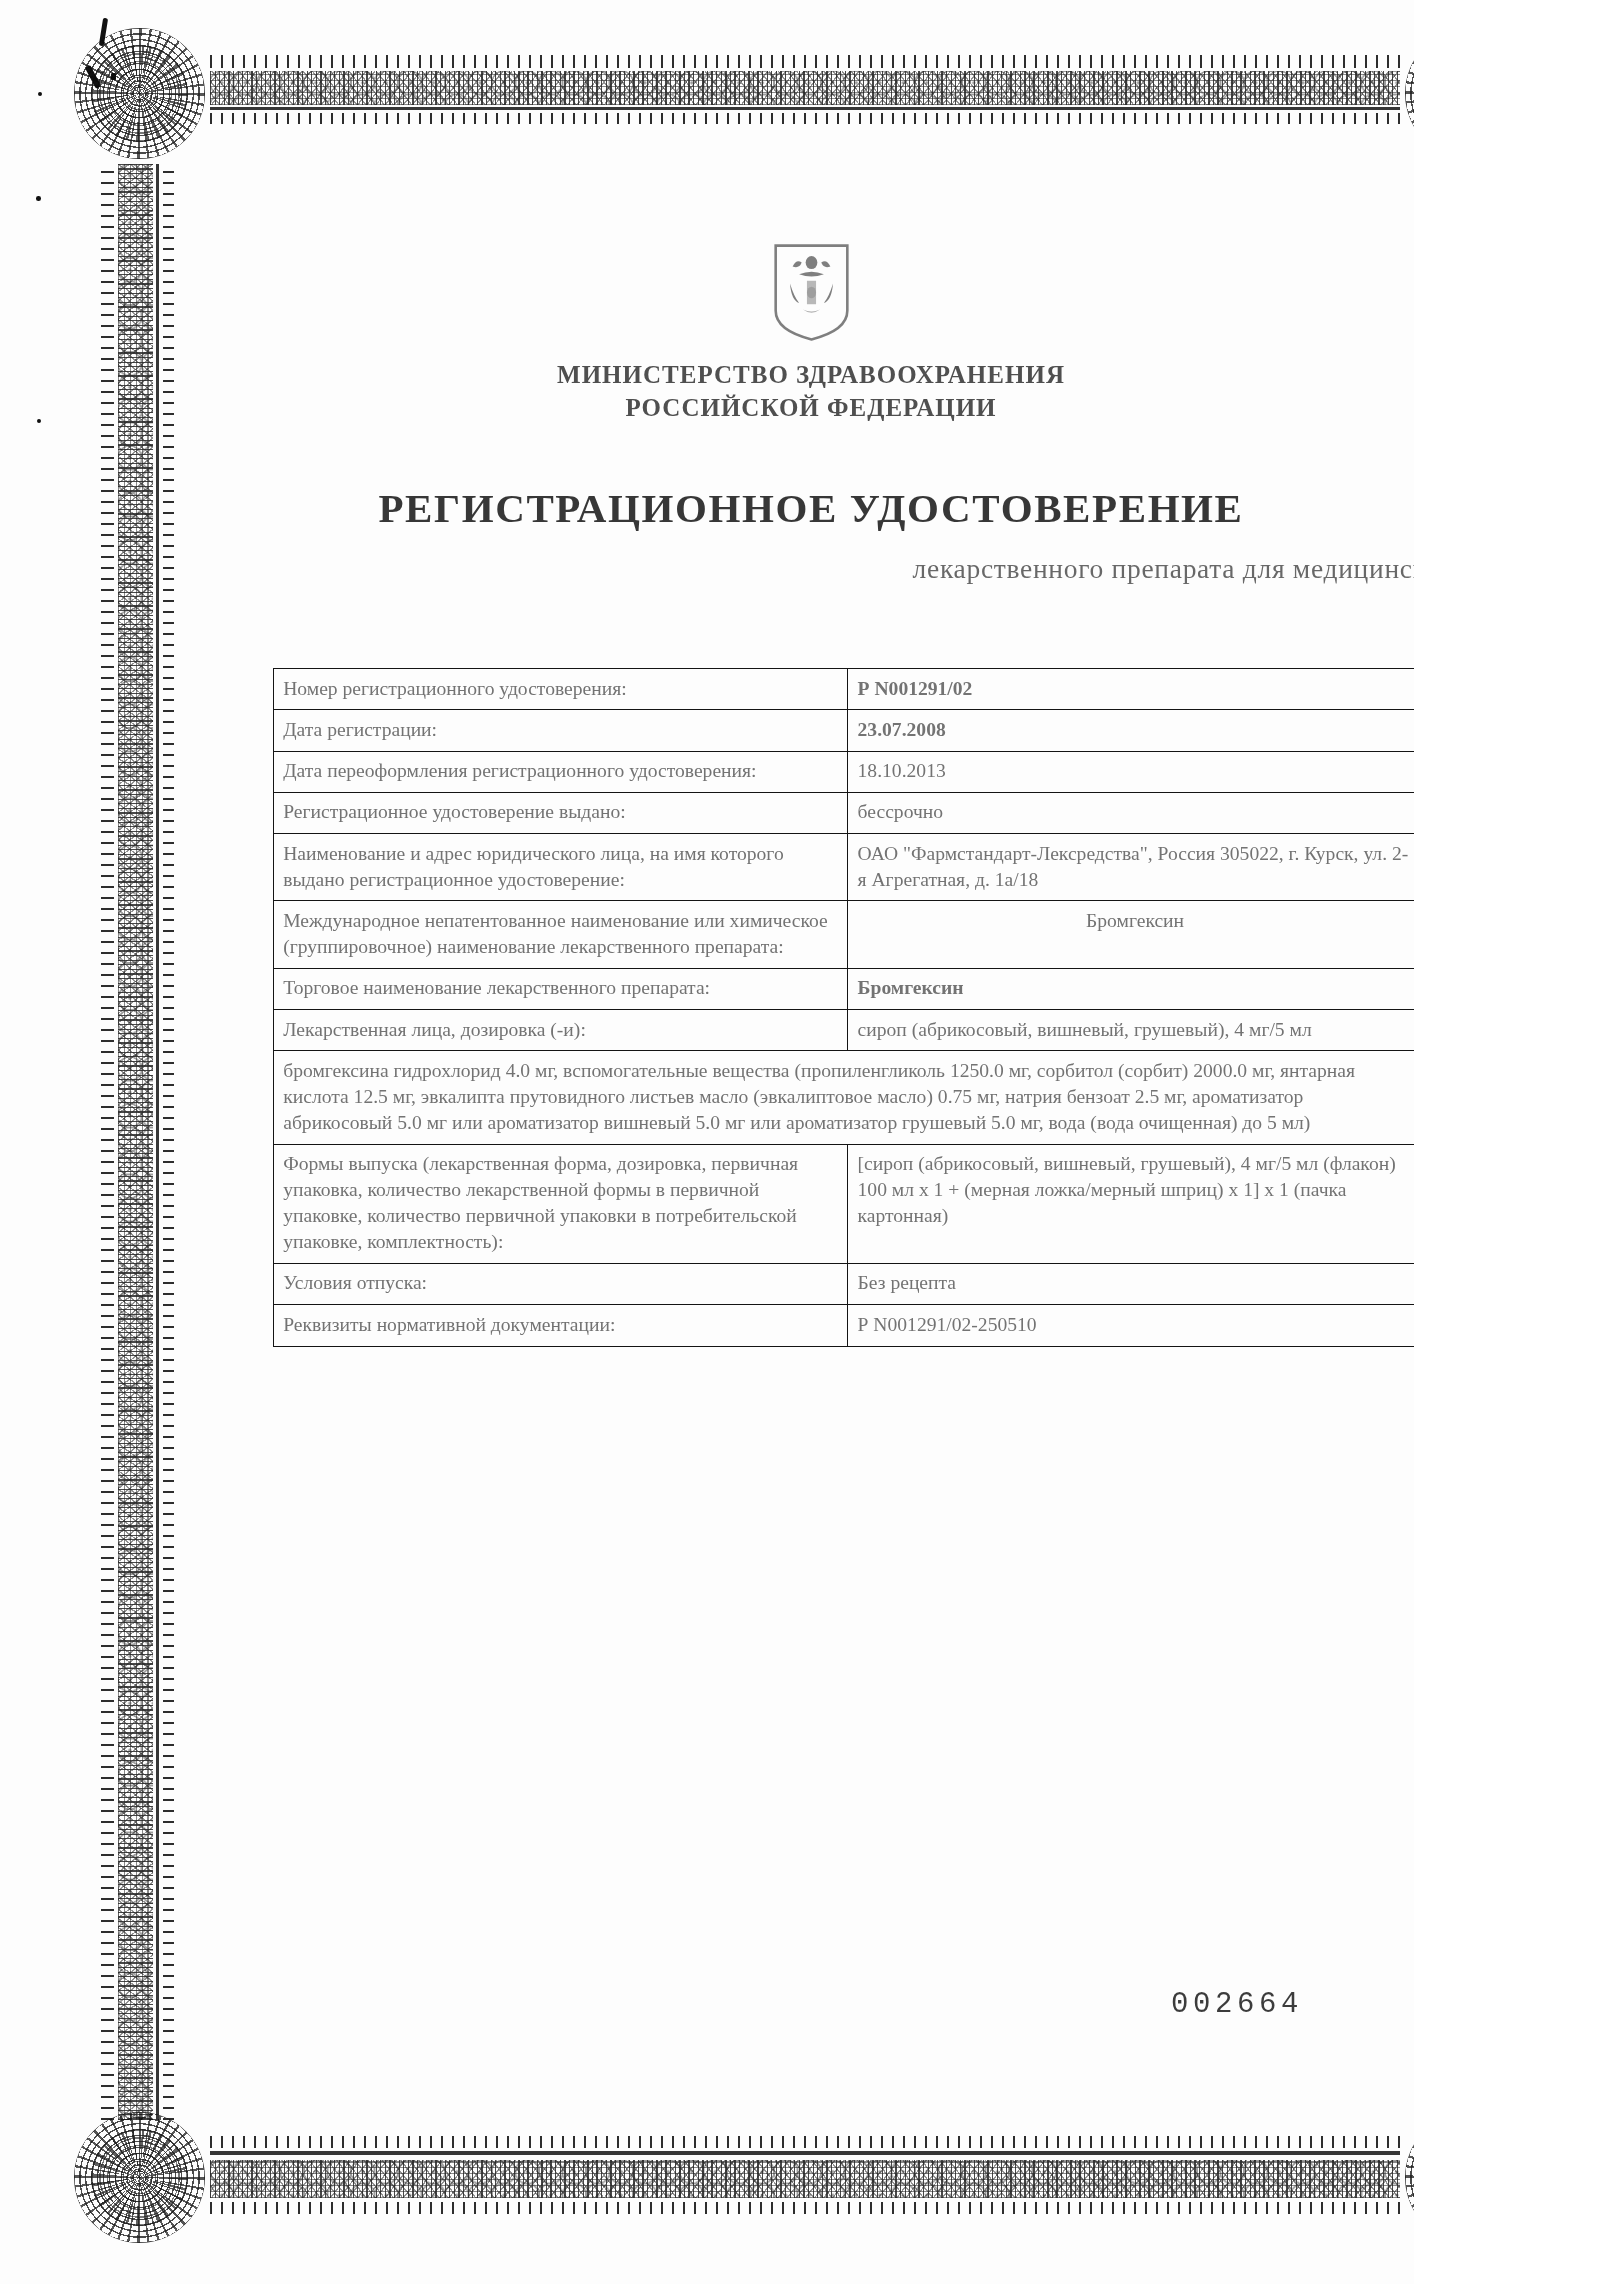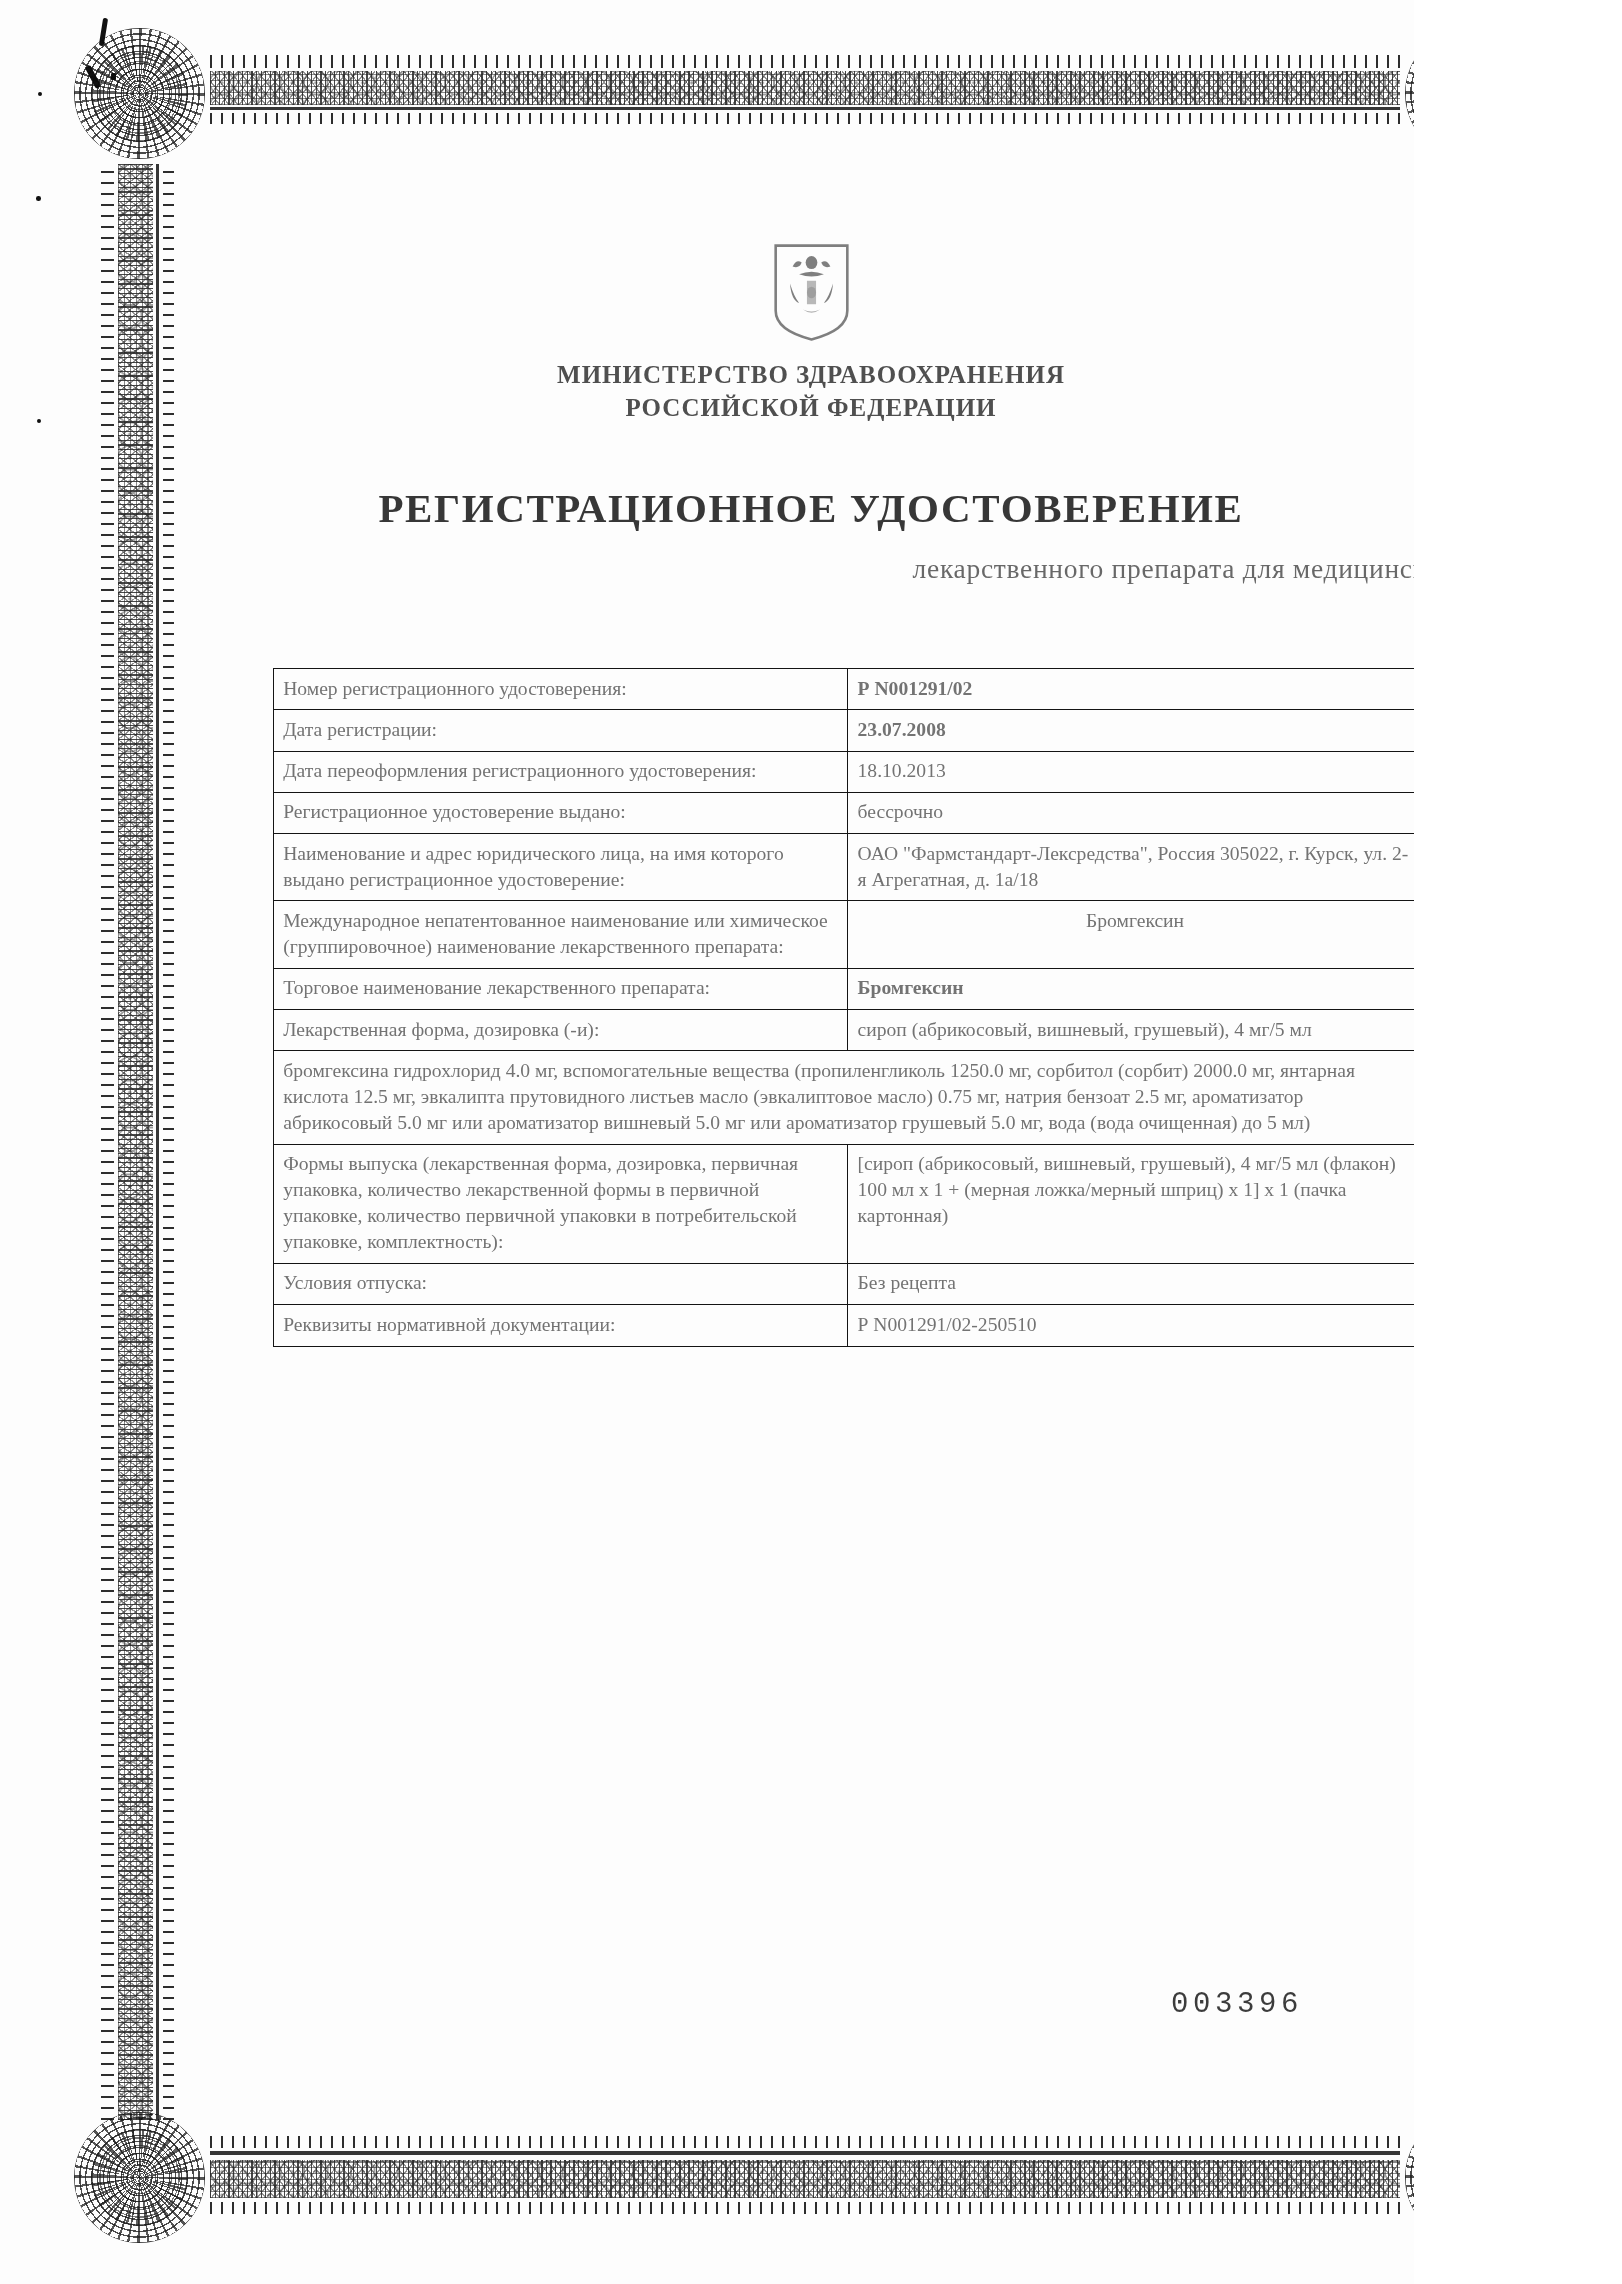--- a/index.html
+++ b/index.html
@@ -352,21 +352,21 @@
         </tr>
         <tr>
           <td class="col-label">Международное непатентованное наименование или химическое (группировочное) наименование лекарственного препарата:</td>
           <td class="col-value val-center-normal vmid">Бромгексин</td>
         </tr>
         <tr>
           <td class="col-label">Торговое наименование лекарственного препарата:</td>
           <td class="col-value val-center vmid">Бромгексин</td>
         </tr>
         <tr>
-          <td class="col-label">Лекарственная форма, дозировка (-и):</td>
+          <td class="col-label">Лекарственная лица, дозировка (-и):</td>
           <td class="col-value">сироп (абрикосовый, вишневый, грушевый), 4 мг/5 мл</td>
         </tr>
 
 
         <tr>
           <td colspan="2" class="full composition">бромгексина гидрохлорид 4.0 мг, вспомогательные вещества (пропиленгликоль 1250.0 мг, сорбитол (сорбит) 2000.0 мг, янтарная кислота 12.5 мг, эвкалипта прутовидного листьев масло (эвкалиптовое масло) 0.75 мг, натрия бензоат 2.5 мг, ароматизатор абрикосовый 5.0 мг или ароматизатор вишневый 5.0 мг или ароматизатор грушевый 5.0 мг, вода (вода очищенная) до 5 мл)</td>
         </tr>
 
         <tr>
           <td class="col-label">Формы выпуска (лекарственная форма, дозировка, первичная упаковка, количество лекарственной формы в первичной упаковке, количество первичной упаковки в потребительской упаковке, комплектность):</td>
@@ -376,17 +376,17 @@
           <td class="col-label">Условия отпуска:</td>
           <td class="col-value">Без рецепта</td>
         </tr>
         <tr>
           <td class="col-label">Реквизиты нормативной документации:</td>
           <td class="col-value">Р N001291/02-250510</td>
         </tr>
       </tbody>
     </table>
 
-    <div class="serial">003396</div>
+    <div class="serial">002664</div>
 
   </div>
 </div>
 
 
 </body></html>

